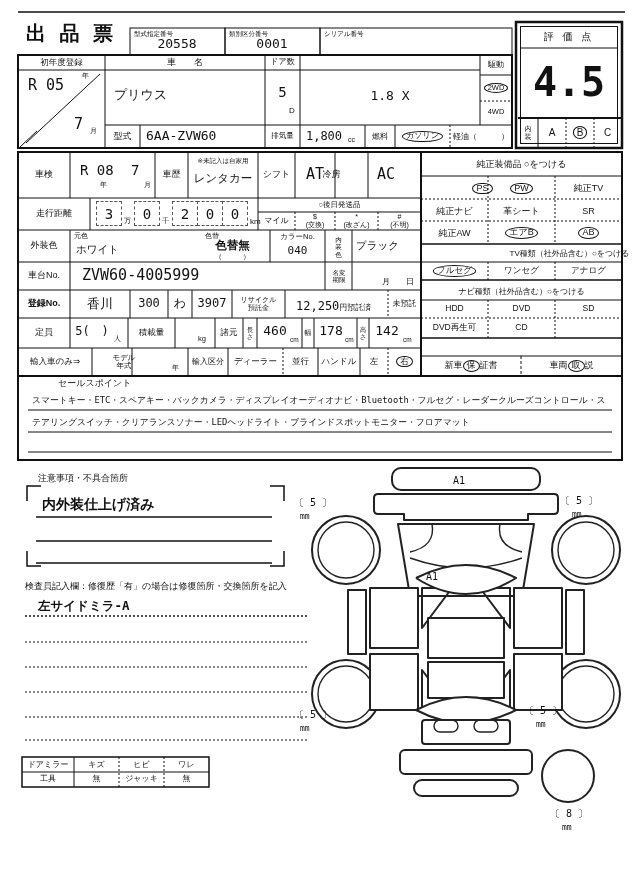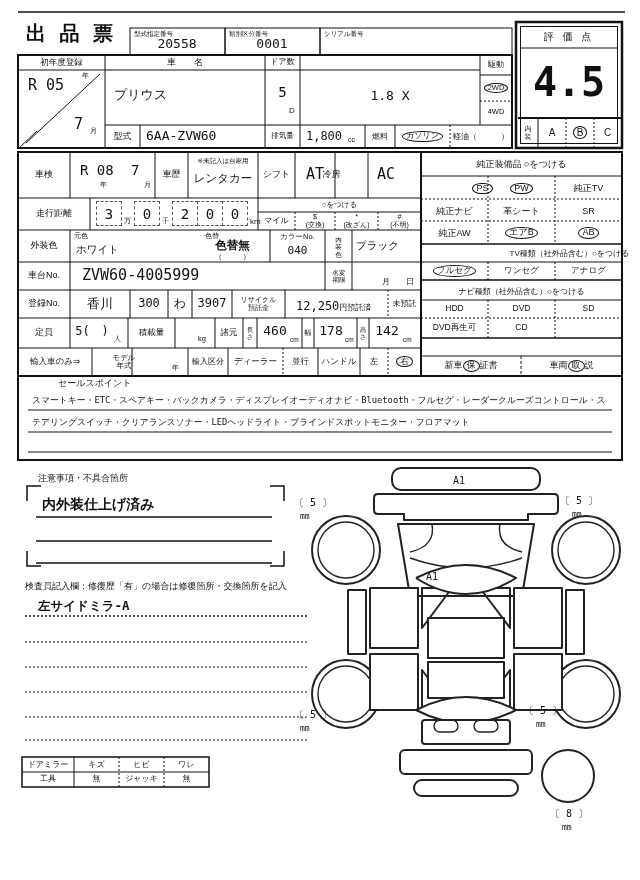--- a/index.html
+++ b/index.html
@@ -213,21 +213,21 @@
 
   <div class="c ctr" style="left:18px;top:206px;width:72px;height:16px;font-size:9px;">走行距離</div>
   <div class="dashbox mono" style="left:96px;top:201px;width:26px;height:25px;font-size:14px;">3</div>
   <div class="c" style="left:124px;top:217px;font-size:7px;">万</div>
   <div class="dashbox mono" style="left:134px;top:201px;width:26px;height:25px;font-size:14px;">0</div>
   <div class="c" style="left:162px;top:217px;font-size:7px;">千</div>
   <div class="dashbox mono" style="left:172px;top:201px;width:26px;height:25px;font-size:14px;">2</div>
   <div class="dashbox mono" style="left:197px;top:201px;width:26px;height:25px;font-size:14px;">0</div>
   <div class="dashbox mono" style="left:222px;top:201px;width:26px;height:25px;font-size:14px;">0</div>
   <div class="c" style="left:250px;top:218px;font-size:8px;">km</div>
-  <div class="c ctr" style="left:258px;top:200px;width:163px;height:11px;font-size:7.5px;">○をつける</div>
+  <div class="c ctr" style="left:258px;top:200px;width:163px;height:11px;font-size:7.5px;">○後日発送品</div>
   <div class="c ctr" style="left:258px;top:214px;width:37px;height:14px;font-size:8px;">マイル</div>
   <div class="c ctr pre" style="left:295px;top:212px;width:40px;height:18px;font-size:7px;">$
 (交換)</div>
   <div class="c ctr pre" style="left:335px;top:212px;width:43px;height:18px;font-size:7px;">*
 (改ざん)</div>
   <div class="c ctr pre" style="left:378px;top:212px;width:43px;height:18px;font-size:7px;">#
 (不明)</div>
 
   <div class="c ctr" style="left:18px;top:238px;width:52px;height:16px;font-size:9px;">外装色</div>
   <div class="c" style="left:74px;top:232px;font-size:7px;">元色</div>
@@ -241,21 +241,21 @@
 装
 色</div>
   <div class="c mono" style="left:356px;top:240px;font-size:10.5px;">ブラック</div>
 
   <div class="c ctr" style="left:18px;top:268px;width:52px;height:16px;font-size:9px;">車台No.</div>
   <div class="c mono" style="left:82px;top:267px;font-size:15px;">ZVW60-4005999</div>
   <div class="c ctr pre" style="left:326px;top:266px;width:26px;height:20px;font-size:6.5px;">名変
 期限</div>
   <div class="c rgt" style="left:352px;top:276px;width:62px;height:12px;font-size:8px;">月　　日</div>
 
-  <div class="c ctr" style="left:18px;top:296px;width:52px;height:16px;font-size:9px;">登録No.</div>
+  <div class="c ctr" style="left:18px;top:296px;width:52px;height:16px;font-size:9px;font-weight:bold;">登録No.</div>
   <div class="c ctr mono" style="left:70px;top:294px;width:60px;height:20px;font-size:13px;">香川</div>
   <div class="c ctr mono" style="left:130px;top:294px;width:38px;height:20px;font-size:12px;">300</div>
   <div class="c ctr mono" style="left:168px;top:294px;width:24px;height:20px;font-size:12px;">わ</div>
   <div class="c ctr mono" style="left:192px;top:294px;width:40px;height:20px;font-size:12px;">3907</div>
   <div class="c ctr pre" style="left:232px;top:293px;width:53px;height:22px;font-size:7px;">リサイクル
 預託金</div>
   <div class="c" style="left:296px;top:296px;width:92px;height:18px;">
     <span class="mono" style="font-size:12px;">12,250</span><span style="font-size:8px;">円預託済</span>
   </div>
   <div class="c ctr" style="left:388px;top:296px;width:33px;height:16px;font-size:8px;">未預託</div>

